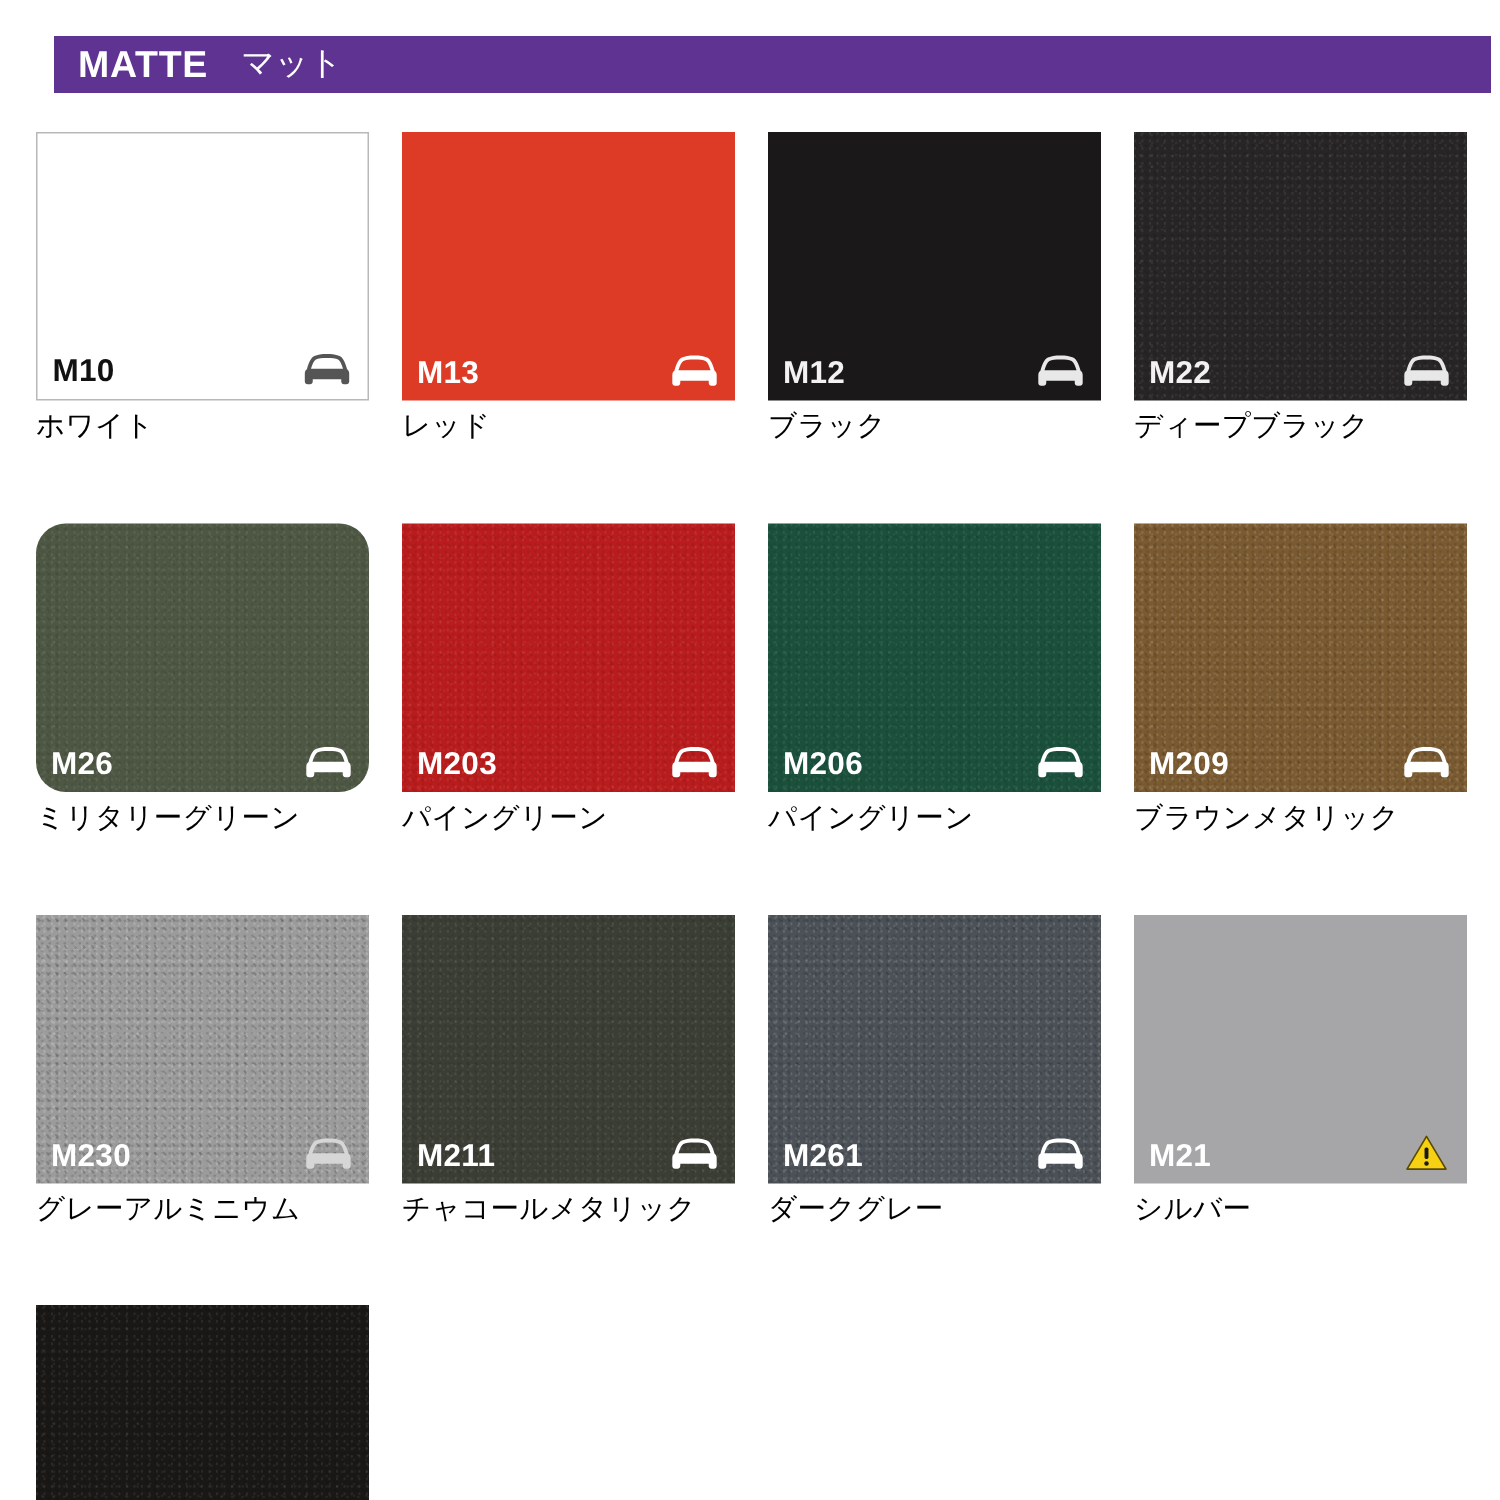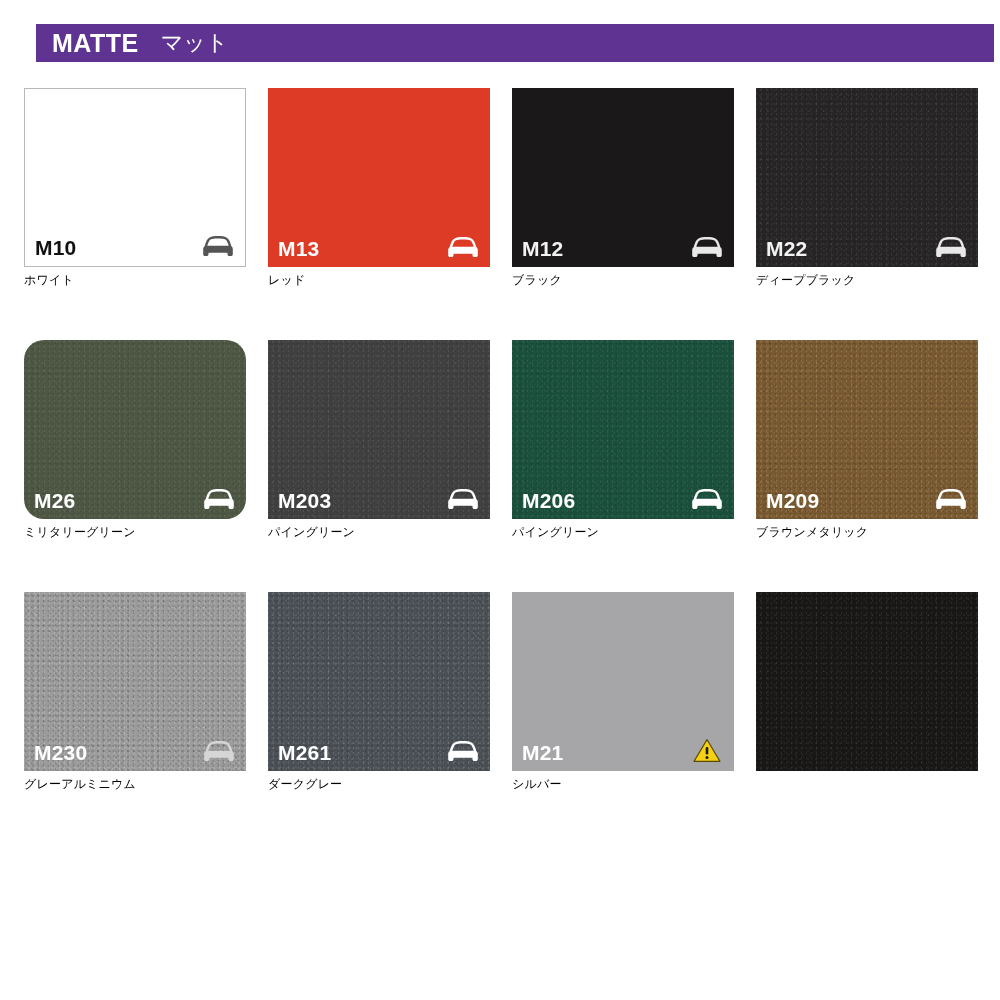--- a/index.html
+++ b/index.html
@@ -114,21 +114,21 @@
     height: 24px;
     display: flex;
     align-items: flex-end;
     justify-content: center;
   }
 
   .chip-icon svg { display: block; }
 
   .swatch-name {
     margin-top: 6px;
-    font-size: 12px;
+    font-size: 19px;
     color: #000000;
     line-height: 1.25;
     letter-spacing: 0.2px;
     font-family: "DejaVu Sans", "Liberation Sans", sans-serif;
   }
 </style>
 </head>
 <body>
 
 <div class="page">
@@ -203,21 +203,21 @@
             <svg width="34" height="23" viewBox="0 0 34 23" aria-hidden="true">
               <path fill="#ffffff" d="M3.6 11.2C4.9 6.6 6.2 3.6 8.6 2.4 10.6 1.4 13.3 1 17 1s6.4.4 8.4 1.4c2.4 1.2 3.7 4.2 5 8.8 .9.6 1.4 1.6 1.4 2.9v5.2c0 1-.8 1.8-1.8 1.8h-1.7c-1 0-1.8-.8-1.8-1.8v-1.5H7.5v1.5c0 1-.8 1.8-1.8 1.8H4c-1 0-1.8-.8-1.8-1.8v-5.2c0-1.3.5-2.3 1.4-2.9zM9.6 4.6c-1.3.8-2.3 3-3.3 6.2h21.4c-1-3.2-2-5.4-3.3-6.2C22.8 3.9 20.4 3.6 17 3.6s-5.8.3-7.4 1z"></path>
               <circle fill="#ffffff" cx="8.6" cy="15.1" r="2.3"></circle>
               <circle fill="#ffffff" cx="25.4" cy="15.1" r="2.3"></circle>
             </svg>
           </div>
         </div>
         <div class="swatch-name">ミリタリーグリーン</div>
       </div>
       <div class="swatch-cell">
-        <div class="swatch-chip" style="background: #404040;">
+        <div class="swatch-chip" style="background: #b91c1c;">
           <div class="texture tex-soft"></div>
           <div class="chip-code" style="color: rgb(255, 255, 255);">M203</div>
           <div class="chip-icon">
             <svg width="34" height="23" viewBox="0 0 34 23" aria-hidden="true">
               <path fill="#ffffff" d="M3.6 11.2C4.9 6.6 6.2 3.6 8.6 2.4 10.6 1.4 13.3 1 17 1s6.4.4 8.4 1.4c2.4 1.2 3.7 4.2 5 8.8 .9.6 1.4 1.6 1.4 2.9v5.2c0 1-.8 1.8-1.8 1.8h-1.7c-1 0-1.8-.8-1.8-1.8v-1.5H7.5v1.5c0 1-.8 1.8-1.8 1.8H4c-1 0-1.8-.8-1.8-1.8v-5.2c0-1.3.5-2.3 1.4-2.9zM9.6 4.6c-1.3.8-2.3 3-3.3 6.2h21.4c-1-3.2-2-5.4-3.3-6.2C22.8 3.9 20.4 3.6 17 3.6s-5.8.3-7.4 1z"></path>
               <circle fill="#ffffff" cx="8.6" cy="15.1" r="2.3"></circle>
               <circle fill="#ffffff" cx="25.4" cy="15.1" r="2.3"></circle>
             </svg>
           </div>
         </div>
@@ -257,20 +257,34 @@
           <div class="chip-code" style="color: rgb(255, 255, 255);">M230</div>
           <div class="chip-icon">
             <svg width="34" height="23" viewBox="0 0 34 23" aria-hidden="true">
               <path fill="#d6d6d6" d="M3.6 11.2C4.9 6.6 6.2 3.6 8.6 2.4 10.6 1.4 13.3 1 17 1s6.4.4 8.4 1.4c2.4 1.2 3.7 4.2 5 8.8 .9.6 1.4 1.6 1.4 2.9v5.2c0 1-.8 1.8-1.8 1.8h-1.7c-1 0-1.8-.8-1.8-1.8v-1.5H7.5v1.5c0 1-.8 1.8-1.8 1.8H4c-1 0-1.8-.8-1.8-1.8v-5.2c0-1.3.5-2.3 1.4-2.9zM9.6 4.6c-1.3.8-2.3 3-3.3 6.2h21.4c-1-3.2-2-5.4-3.3-6.2C22.8 3.9 20.4 3.6 17 3.6s-5.8.3-7.4 1z"></path>
               <circle fill="#d6d6d6" cx="8.6" cy="15.1" r="2.3"></circle>
               <circle fill="#d6d6d6" cx="25.4" cy="15.1" r="2.3"></circle>
             </svg>
           </div>
         </div>
         <div class="swatch-name">グレーアルミニウム</div>
+      </div>
+      <div class="swatch-cell">
+        <div class="swatch-chip" style="background: rgb(59, 62, 52);">
+          <div class="texture tex-soft"></div>
+          <div class="chip-code" style="color: rgb(255, 255, 255);">M211</div>
+          <div class="chip-icon">
+            <svg width="34" height="23" viewBox="0 0 34 23" aria-hidden="true">
+              <path fill="#ffffff" d="M3.6 11.2C4.9 6.6 6.2 3.6 8.6 2.4 10.6 1.4 13.3 1 17 1s6.4.4 8.4 1.4c2.4 1.2 3.7 4.2 5 8.8 .9.6 1.4 1.6 1.4 2.9v5.2c0 1-.8 1.8-1.8 1.8h-1.7c-1 0-1.8-.8-1.8-1.8v-1.5H7.5v1.5c0 1-.8 1.8-1.8 1.8H4c-1 0-1.8-.8-1.8-1.8v-5.2c0-1.3.5-2.3 1.4-2.9zM9.6 4.6c-1.3.8-2.3 3-3.3 6.2h21.4c-1-3.2-2-5.4-3.3-6.2C22.8 3.9 20.4 3.6 17 3.6s-5.8.3-7.4 1z"></path>
+              <circle fill="#ffffff" cx="8.6" cy="15.1" r="2.3"></circle>
+              <circle fill="#ffffff" cx="25.4" cy="15.1" r="2.3"></circle>
+            </svg>
+          </div>
+        </div>
+        <div class="swatch-name">チャコールメタリック</div>
       </div>
       <div class="swatch-cell">
         <div class="swatch-chip" style="background: rgb(75, 81, 87);">
           <div class="texture tex-med"></div>
           <div class="chip-code" style="color: rgb(255, 255, 255);">M261</div>
           <div class="chip-icon">
             <svg width="34" height="23" viewBox="0 0 34 23" aria-hidden="true">
               <path fill="#ffffff" d="M3.6 11.2C4.9 6.6 6.2 3.6 8.6 2.4 10.6 1.4 13.3 1 17 1s6.4.4 8.4 1.4c2.4 1.2 3.7 4.2 5 8.8 .9.6 1.4 1.6 1.4 2.9v5.2c0 1-.8 1.8-1.8 1.8h-1.7c-1 0-1.8-.8-1.8-1.8v-1.5H7.5v1.5c0 1-.8 1.8-1.8 1.8H4c-1 0-1.8-.8-1.8-1.8v-5.2c0-1.3.5-2.3 1.4-2.9zM9.6 4.6c-1.3.8-2.3 3-3.3 6.2h21.4c-1-3.2-2-5.4-3.3-6.2C22.8 3.9 20.4 3.6 17 3.6s-5.8.3-7.4 1z"></path>
               <circle fill="#ffffff" cx="8.6" cy="15.1" r="2.3"></circle>
               <circle fill="#ffffff" cx="25.4" cy="15.1" r="2.3"></circle>

